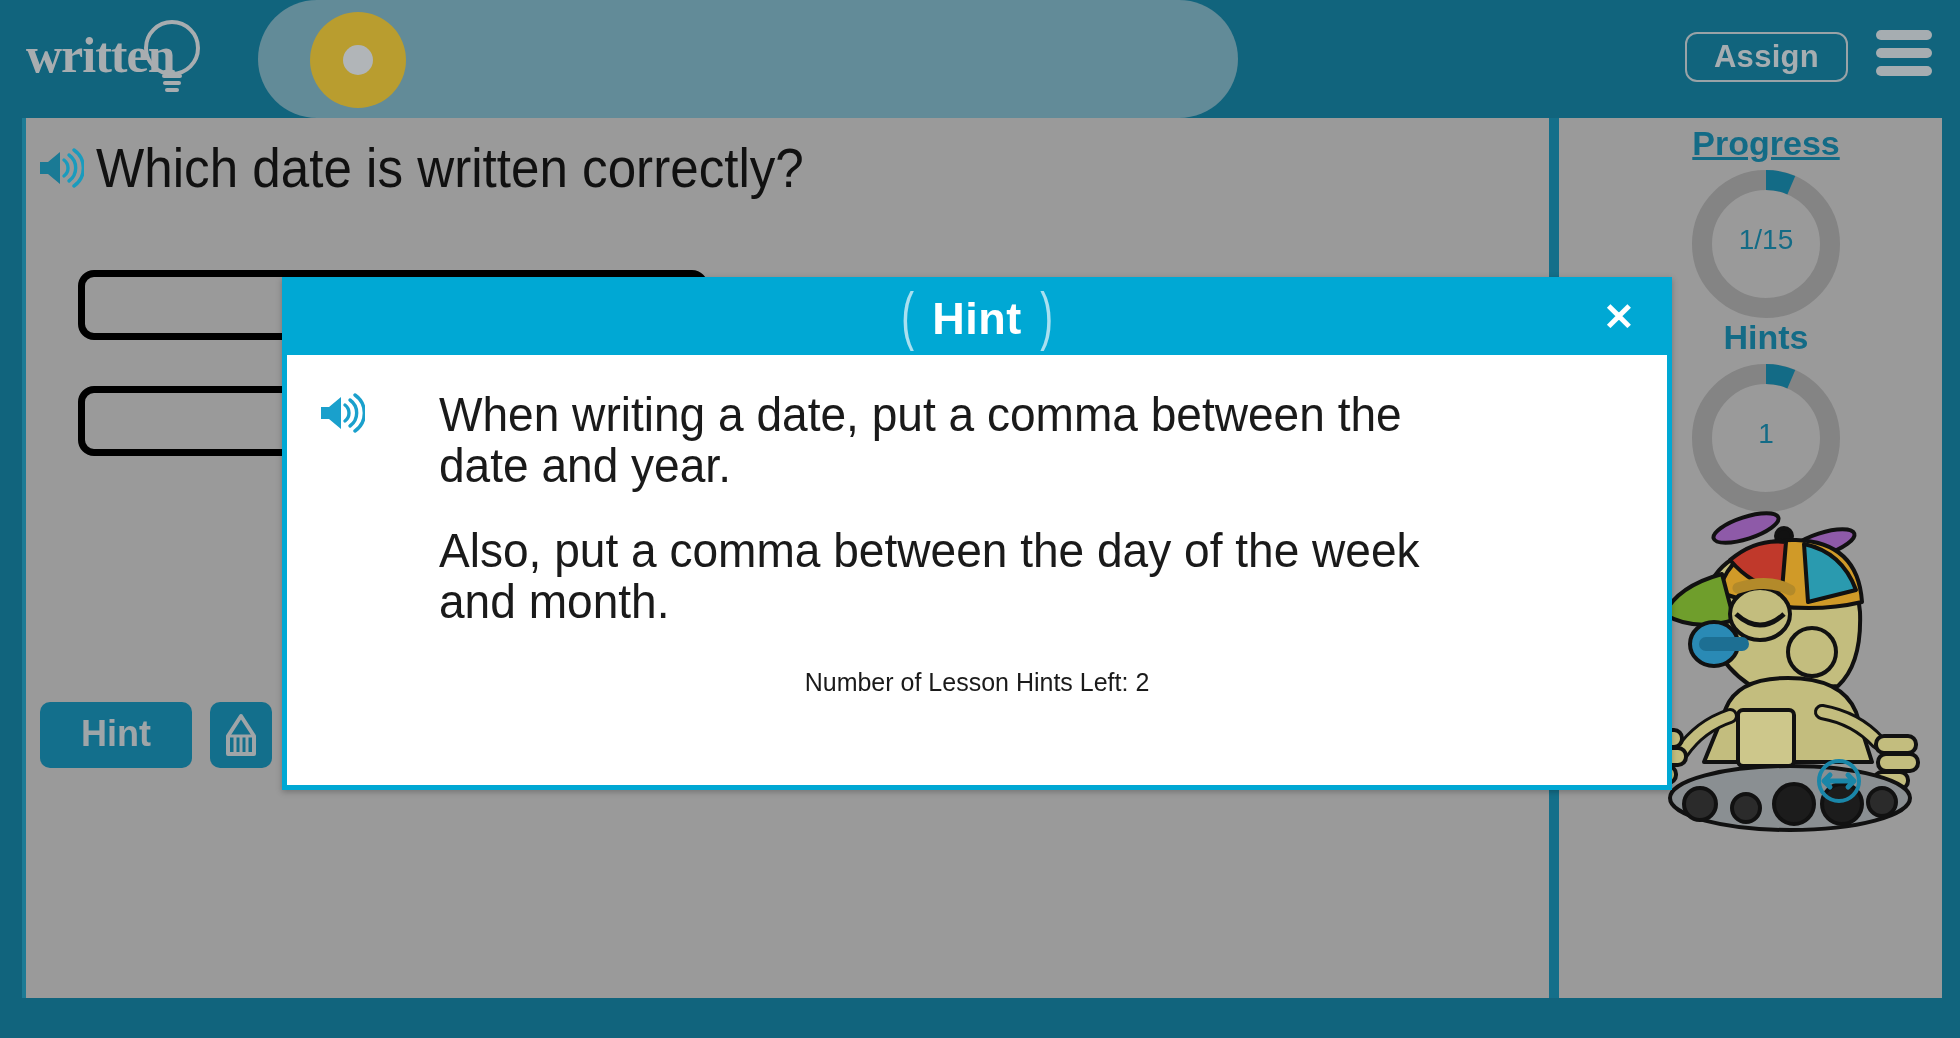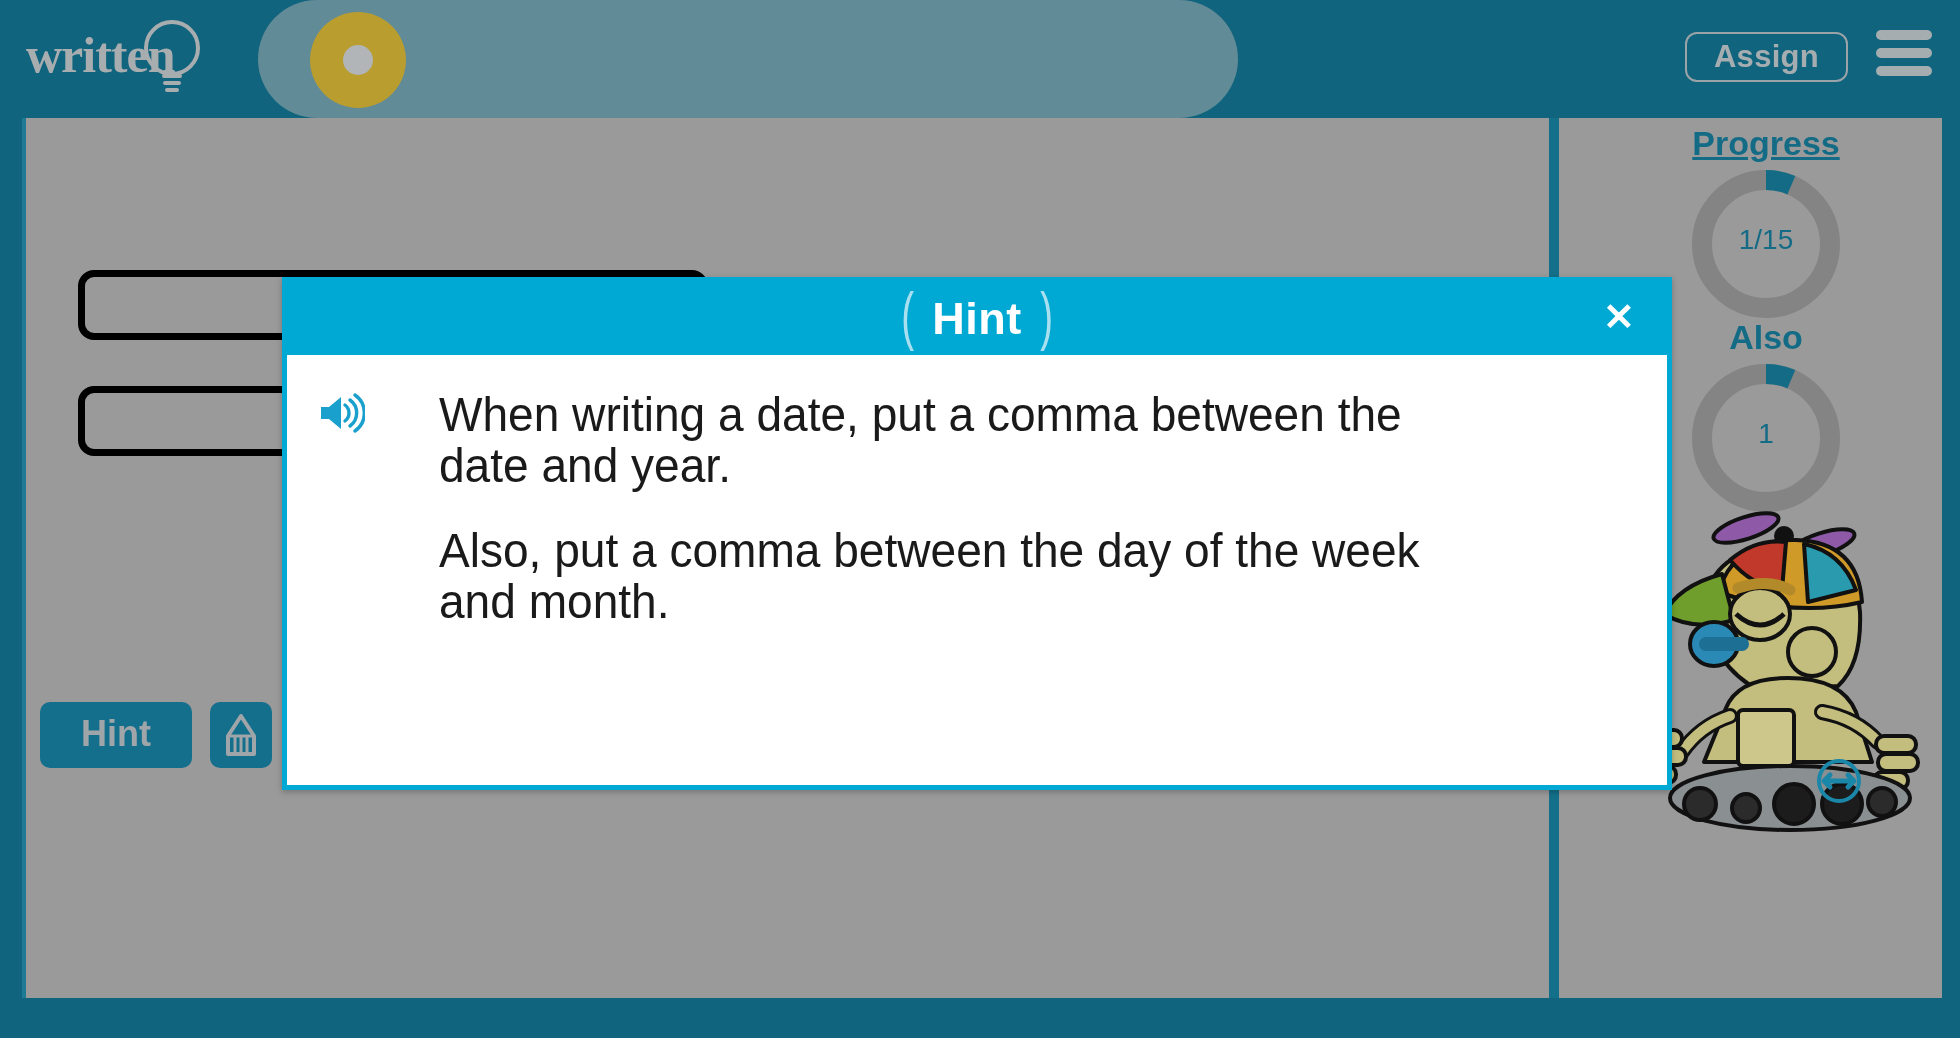--- a/index.html
+++ b/index.html
@@ -328,34 +328,43 @@
 
     <div id="hamburger">
       <span></span>
       <span></span>
       <span></span>
     </div>
   </div>
 
   <div id="panel">
 
+    <div id="question-row">
+      <svg width="46" height="40" viewBox="0 0 46 40">
+        <path d="M2 14 h8 L22 4 v32 L10 26 H2 Z" fill="#1a7a95"></path>
+        <path d="M26 12 a10 10 0 0 1 0 16" fill="none" stroke="#1a9bbd" stroke-width="3.4" stroke-linecap="round"></path>
+        <path d="M31 7 a16 16 0 0 1 0 26" fill="none" stroke="#1a9bbd" stroke-width="3.4" stroke-linecap="round"></path>
+        <path d="M36 2 a22 22 0 0 1 0 36" fill="none" stroke="#1a9bbd" stroke-width="3.4" stroke-linecap="round"></path>
+      </svg>
+      <div id="question-text">Which date is written correctly?</div>
+    </div>
 
     <div class="answer-box" id="answer-box-1"></div>
     <div class="answer-box" id="answer-box-2"></div>
 
     <div id="divider"></div>
 
     <div class="ring-label" id="progress-label">Progress</div>
     <svg class="ring" id="progress-ring" viewBox="0 0 160 160">
       <circle cx="80" cy="80" r="64" fill="none" stroke="#848484" stroke-width="20"></circle>
       <circle cx="80" cy="80" r="64" fill="none" stroke="#136b86" stroke-width="20" stroke-dasharray="26 376" transform="rotate(-90 80 80)"></circle>
     </svg>
     <div class="ring-value" id="progress-value">1/15</div>
 
-    <div class="ring-label" id="score-label">Also</div>
+    <div class="ring-label" id="score-label">Hints</div>
     <svg class="ring" id="score-ring" viewBox="0 0 160 160">
       <circle cx="80" cy="80" r="64" fill="none" stroke="#848484" stroke-width="20"></circle>
       <circle cx="80" cy="80" r="64" fill="none" stroke="#136b86" stroke-width="20" stroke-dasharray="26 376" transform="rotate(-90 80 80)"></circle>
     </svg>
     <div class="ring-value" id="score-value">1</div>
 
     <svg id="robot" viewBox="0 0 330 340">
       <g stroke="#111" stroke-width="4" stroke-linejoin="round">
 
         <ellipse cx="120" cy="32" rx="34" ry="11" fill="#8e5aa8" transform="rotate(-18 120 32)"></ellipse>
@@ -436,16 +445,17 @@
       <svg id="hint-speaker" width="46" height="40" viewBox="0 0 46 40">
         <path d="M2 14 h8 L22 4 v32 L10 26 H2 Z" fill="#1aa0cc"></path>
         <path d="M26 12 a10 10 0 0 1 0 16" fill="none" stroke="#1aa0cc" stroke-width="3.4" stroke-linecap="round"></path>
         <path d="M31 7 a16 16 0 0 1 0 26" fill="none" stroke="#1aa0cc" stroke-width="3.4" stroke-linecap="round"></path>
         <path d="M36 2 a22 22 0 0 1 0 36" fill="none" stroke="#1aa0cc" stroke-width="3.4" stroke-linecap="round"></path>
       </svg>
       <div id="hint-paragraphs">
         <p class="hint-p">When writing a date, put a comma between the date and year.</p>
         <p class="hint-p">Also, put a comma between the day of the week and month.</p>
       </div>
+      <div id="hint-footer">Number of Lesson Hints Left: 2</div>
     </div>
   </div>
 
 </div>
 
 </body></html>

